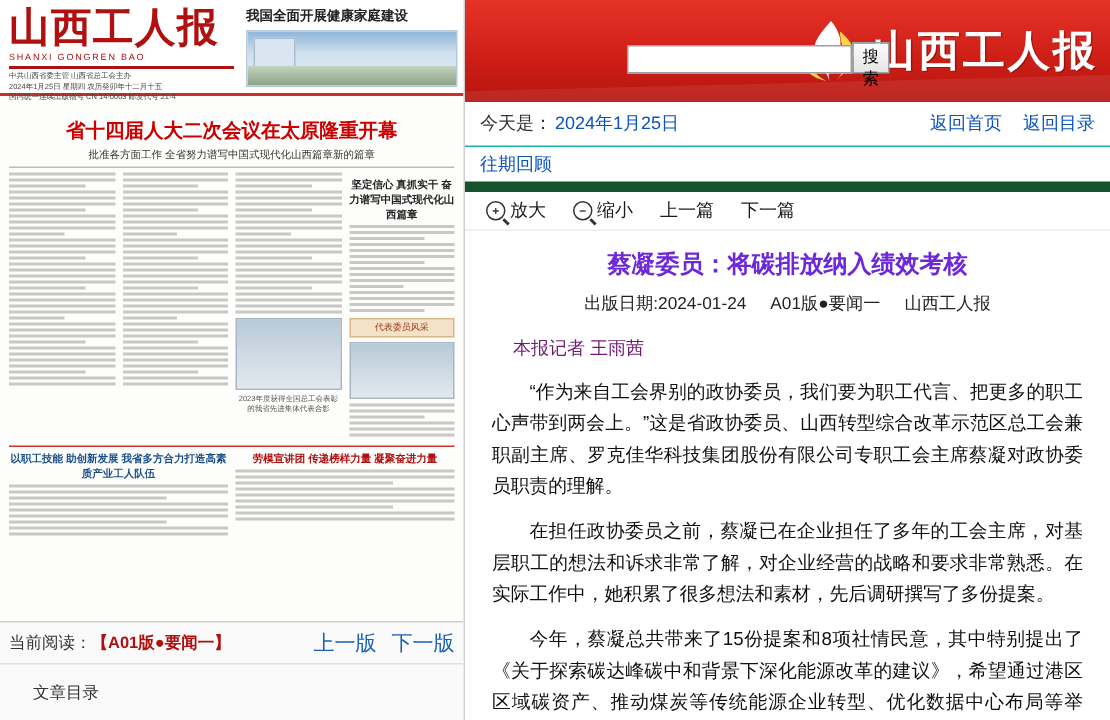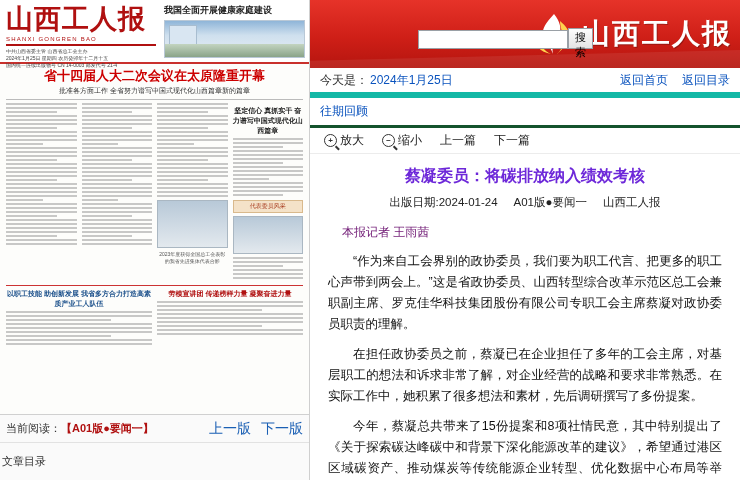--- a/index.html
+++ b/index.html
@@ -100,21 +100,21 @@
     position: absolute;
     left: 4px; top: 4px;
     width: 26px; height: 26px;
     background: #d9e6f2;
     border: 1px solid #a8bdd0;
   }
 
   .page-body {
     position: relative;
     height: 352px;
-    padding: 4px 6px;
+    padding: 16px 6px;
     box-sizing: border-box;
     overflow: hidden;
   }
   .headline-red {
     color: #c00;
     font-family: "DejaVu Serif", serif;
     font-weight: bold;
     font-size: 13px;
     text-align: center;
     line-height: 16px;
@@ -211,21 +211,21 @@
   .page-link {
     color: #1a5fb4;
     margin-left: 10px;
     cursor: pointer;
     font-size: 14px;
   }
   .catalog-row {
     display: flex;
     align-items: center;
     height: 36px;
-    padding: 0 2px;
+    padding: 0 22px;
     font-size: 11px;
     color: #333;
     box-sizing: border-box;
   }
 
   
   .right-pane {
     flex: 1;
     height: 480px;
     position: relative;
@@ -265,21 +265,21 @@
     width: 100%;
     height: 18px;
     background: rgba(255,255,255,0.08);
     clip-path: polygon(0 60%, 100% 0, 100% 100%, 0 100%);
   }
 
   .toolbar-row {
     display: flex;
     align-items: center;
     height: 30px;
-    border-bottom: 6px solid #14b8a6;
+    border-bottom: 1px solid #14b8a6;
     padding: 0 10px;
     box-sizing: border-box;
     font-size: 12px;
     background: #fff;
   }
   .today-label { color: #333; }
   .today-value { color: #0a53be; margin-left: 2px; }
   .toolbar-right {
     margin-left: auto;
     display: flex;
@@ -612,21 +612,21 @@
 
     <div class="toolbar-row">
       <span class="today-label">今天是：</span>
       <span class="today-value">2024年1月25日</span>
       <span class="toolbar-right">
         <span class="link">返回首页</span>
         <span class="link">返回目录</span>
       </span>
     </div>
 
-    <div class="toolbar-row" style="border-bottom:3px solid #14532d;">
+    <div class="toolbar-row" style="border-bottom:7px solid #14532d;">
       <span class="link">往期回顾</span>
     </div>
 
     <div class="zoom-row">
       <span class="zoom-item">
         <span class="mag">
             <span class="plus">+</span>
           </span>
         <span>放大</span>
       </span>

